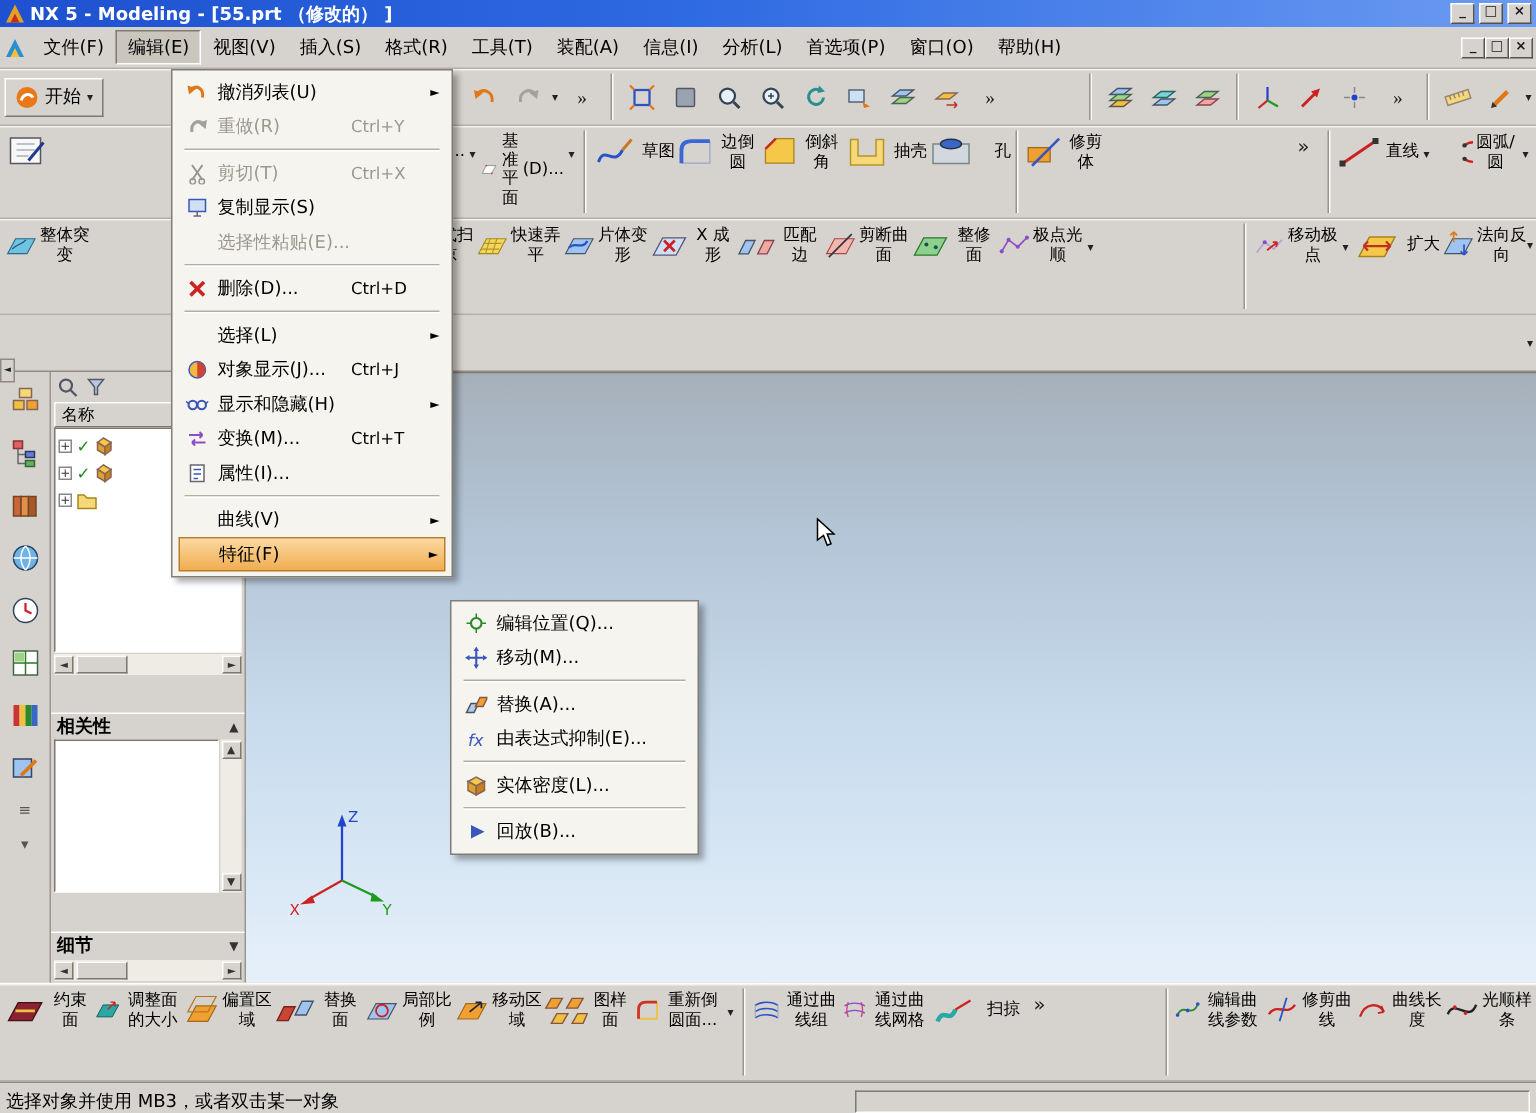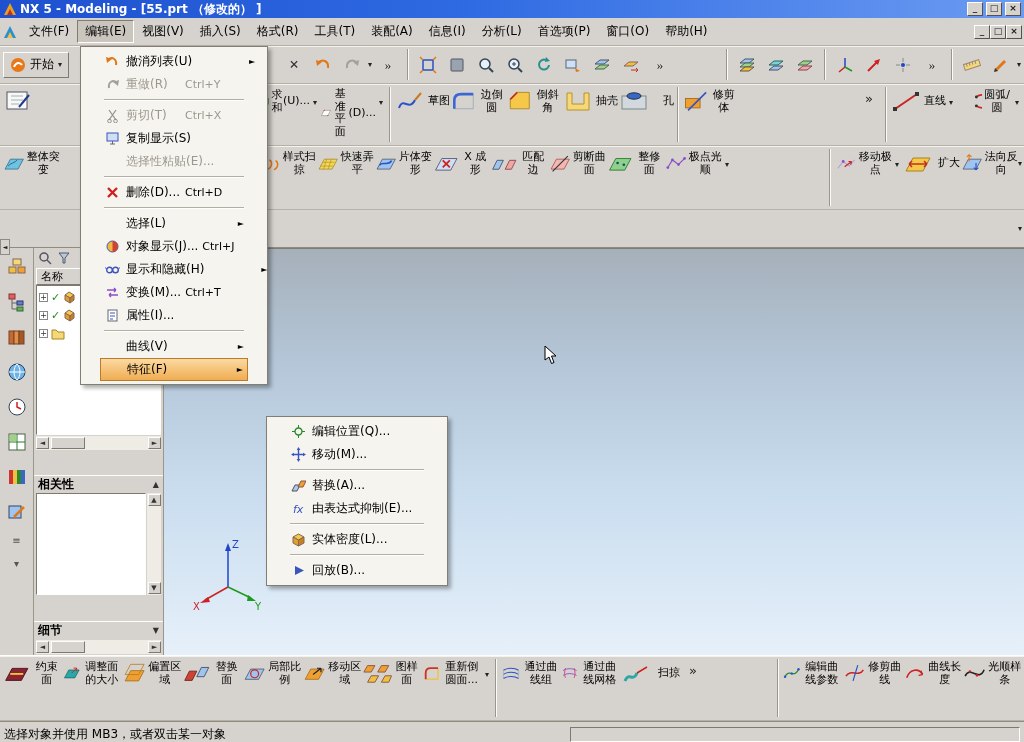--- a/index.html
+++ b/index.html
@@ -61,23 +61,23 @@
 
 .graphics{flex:1;position:relative;background:linear-gradient(180deg,#a6b0ba 0%,#b4c6d8 28%,#c8dcee 58%,#e6f0fa 100%);border-top:1px solid #807c72;overflow:hidden;}
 .triad{position:absolute;left:28px;top:286px;}
 .cursor{position:absolute;left:380px;top:96px;z-index:20;}
 
 .tbb{height:66px;padding:0 2px;align-items:flex-start;border-top:1px solid #fdfdfb;}
 
 .statusbar{height:21px;display:flex;align-items:center;background:#d6d3ce;border-top:1px solid #8f8b81;padding:12px 4px;gap:6px;}
 .status-right{margin-left:auto;width:450px;height:15px;border:1px solid;border-color:#7d796f #fdfdfb #fdfdfb #7d796f;}
 
-.popup{position:absolute;background:#f6f4ef;border:1px solid #827e74;box-shadow:3px 3px 4px rgba(0,0,0,0.32);padding:3px 19px;z-index:50;}
+.popup{position:absolute;background:#f6f4ef;border:1px solid #827e74;box-shadow:3px 3px 4px rgba(0,0,0,0.32);padding:3px 4px;z-index:50;margin-left:34px;}
 .edit-menu{left:80px;top:46px;width:188px;}
-.feat-menu{left:266px;top:416px;width:182px;}
+.feat-menu{left:266px;top:400px;width:166px;}
 .mi{height:23px;display:flex;align-items:center;padding:0 2px;}
 .mic{width:20px;height:17px;flex:none;display:flex;align-items:center;justify-content:center;}
 .mlbl{padding:0 4px;white-space:nowrap;}
 .msc{width:50px;flex:none;margin-left:auto;font-size:11px;}
 .marr{width:11px;flex:none;font-size:8px;text-align:right;padding-right:2px;}
 .mi.dis{color:#9c988e;justify-content:space-between;}
 .mi.hl{background:linear-gradient(180deg,#fbd9a2,#f0ad52);border:1px solid #b97d2a;}
 .msep{border-top:1px solid #b2aea4;border-bottom:1px solid #fff;margin:3px 4px;}
 </style>
 </head>

